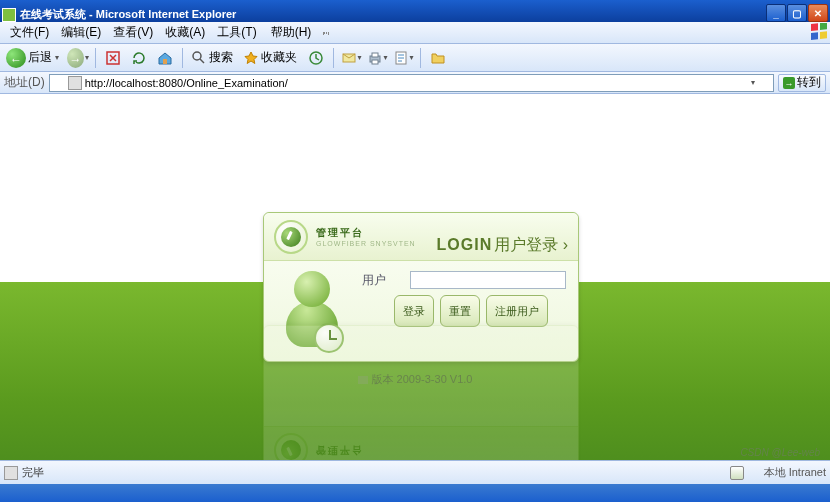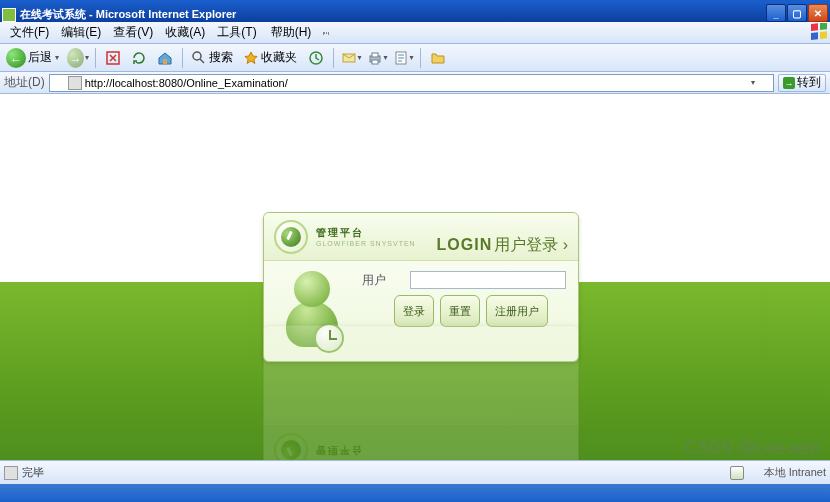--- a/index.html
+++ b/index.html
@@ -70,21 +70,21 @@
 
 .statusbar { position: absolute; left: 0; right: 0; bottom: 18px; height: 24px; background: linear-gradient(#f3f7fe, #d8e6f9); border-top: 1px solid #a0b8e0; display: flex; align-items: center; padding: 4px 4px; font-size: 11px; color: #333; }
 .statusbar .sico { width: 14px; height: 14px; background: #e0e0e0; border: 1px solid #999; margin-right: 4px; }
 .statusbar .sright { margin-left: auto; display: flex; align-items: center; gap: 20px; color: #555; }
 .statusbar .zico { width: 14px; height: 14px; border: 1px solid #888; border-radius: 2px; background: linear-gradient(#fff,#d0e0c0); }
 
 
 .taskbar { position: absolute; left: 0; right: 0; bottom: 0; height: 18px; background: linear-gradient(#3a7ad0, #1b5fce); }
 
 
-.wm { position: absolute; right: 10px; bottom: 24px; color: rgba(120,120,120,.5); font-size: 17px; font-style: italic; pointer-events: none; text-align: right; }
+.wm { position: absolute; right: 10px; bottom: 24px; color: rgba(120,120,120,.5); font-size: 10px; font-style: italic; pointer-events: none; text-align: right; }
 
 svg.ico16 { width: 16px; height: 16px; }
 </style>
 </head>
 <body>
 
 <div class="titlebar">
   <div class="ico"></div>
   <div class="title">在线考试系统 - Microsoft Internet Explorer</div>
   <div class="winbtn">_</div>
@@ -228,20 +228,21 @@
         </div>
         <div class="fbtns">
           <button class="fbtn">登录</button>
           <button class="fbtn">重置</button>
           <button class="fbtn">注册用户</button>
         </div>
       </div>
     </div>
   </div>
 
+  <div class="version"><span class="vico"></span><span>版本 2009-3-30 V1.0</span></div>
 
   <div class="reflect">
     <div class="card" style="position:relative;left:0;top:0;">
       <div class="chead">
           <div class="clogo">
             <div class="clogo-in"></div>
           </div>
           <div class="ctitle">
             <div class="t1">管理平台</div>
           </div>

